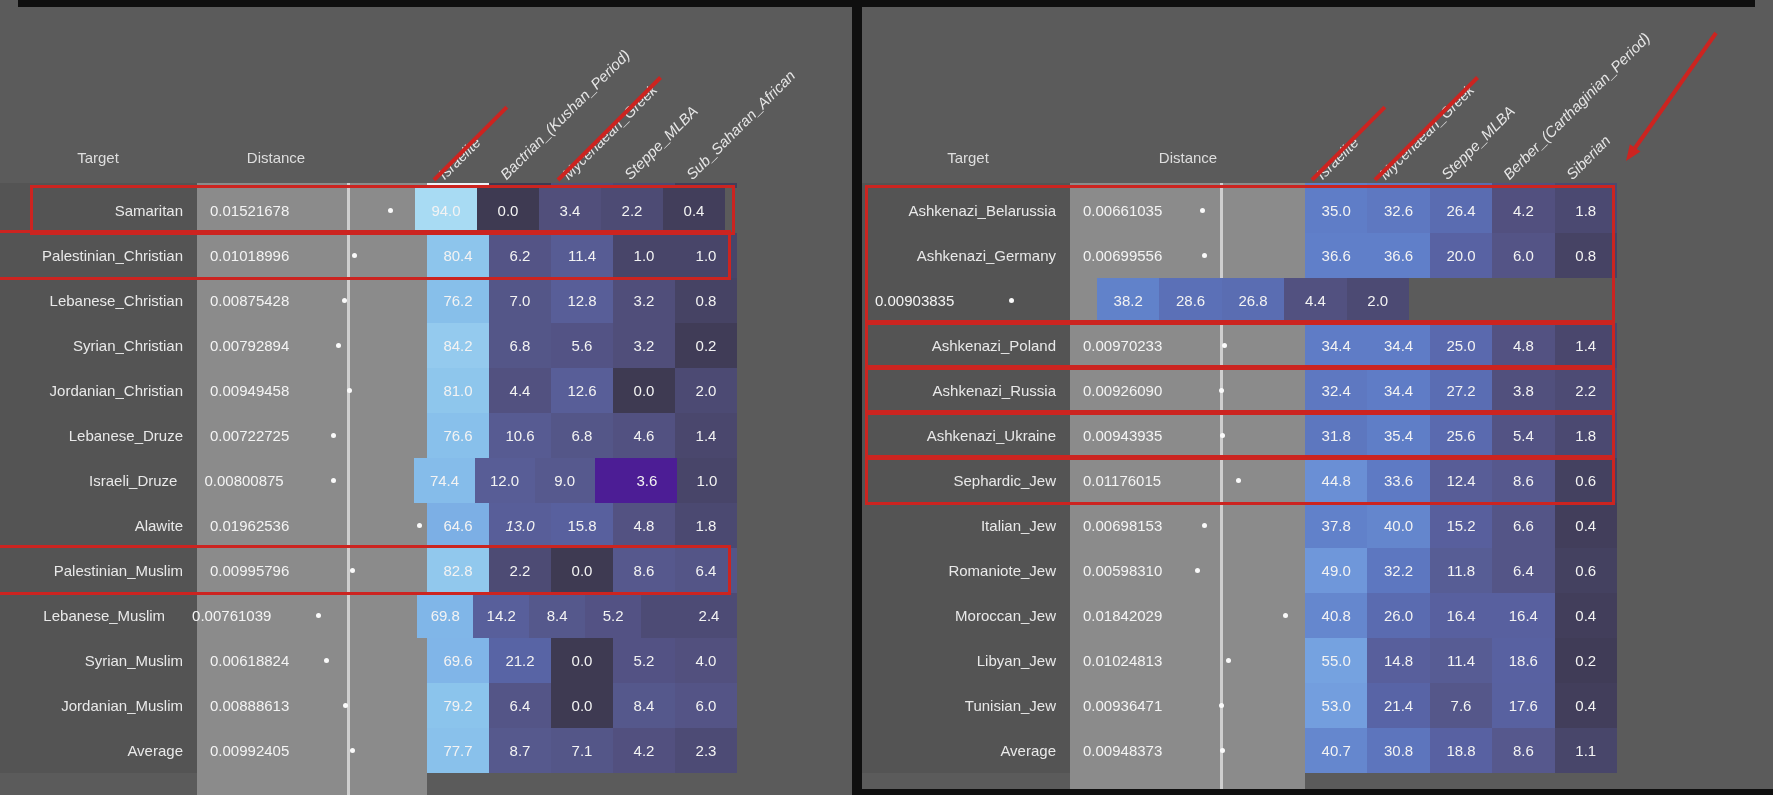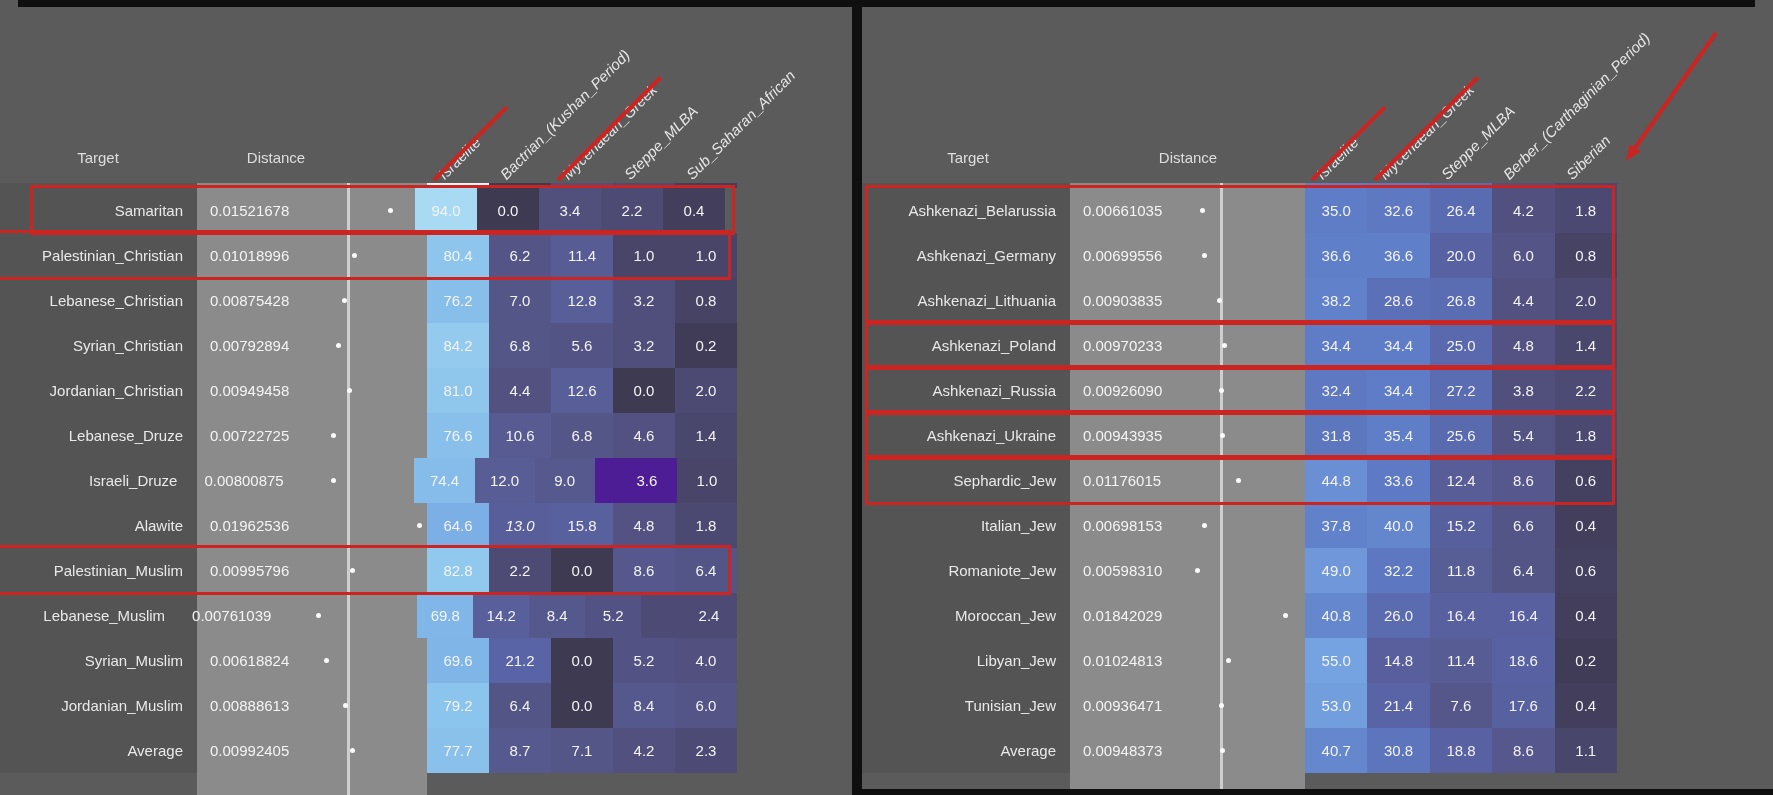--- a/index.html
+++ b/index.html
@@ -254,21 +254,20 @@
           <div class="dist-text">0.00699556</div>
           <div class="dot" style="left: 132.494px;"></div>
         </div>
         <div class="cell-val" style="width: 62.4px; background: rgb(96, 127, 201);">36.6</div>
         <div class="cell-val" style="width: 62.4px; background: rgb(96, 127, 201);">36.6</div>
         <div class="cell-val" style="width: 62.4px; background: rgb(88, 98, 163);">20.0</div>
         <div class="cell-val" style="width: 62.4px; background: rgb(84, 84, 134);">6.0</div>
         <div class="cell-val" style="width: 62.4px; background: rgb(70, 67, 100);">0.8</div>
       </div>
       <div class="row">
-        <div class="cell-target" style="width: 208px;">Ashkenazi_Lithuania</div>
         <div class="cell-band" style="width: 235px;">
           <div class="dist-text">0.00903835</div>
           <div class="dot" style="left: 146.946px;"></div>
         </div>
         <div class="cell-val" style="width: 62.4px; background: rgb(97, 130, 202);">38.2</div>
         <div class="cell-val" style="width: 62.4px; background: rgb(91, 112, 183);">28.6</div>
         <div class="cell-val" style="width: 62.4px; background: rgb(90, 109, 178);">26.8</div>
         <div class="cell-val" style="width: 62.4px; background: rgb(82, 81, 128);">4.4</div>
         <div class="cell-val" style="width: 62.4px; background: rgb(76, 74, 115);">2.0</div>
       </div>

